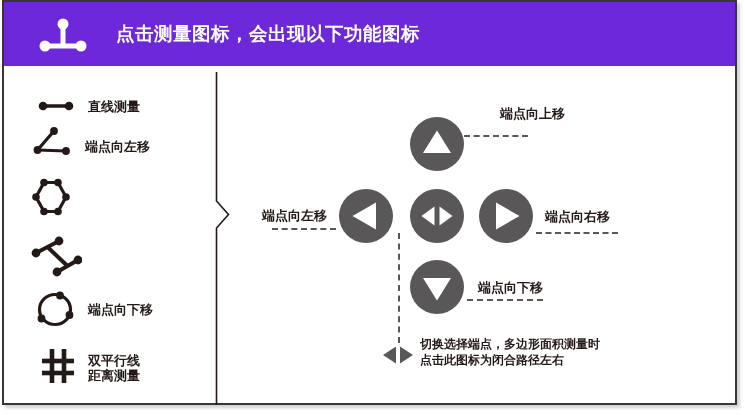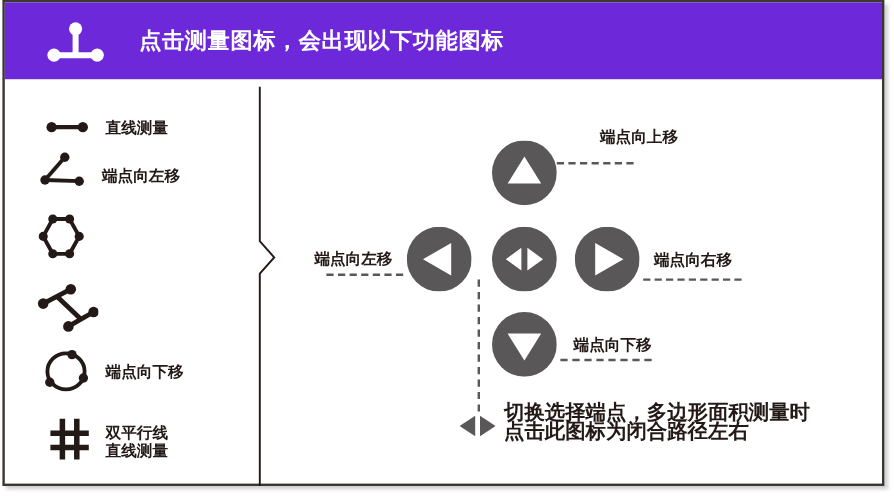--- a/index.html
+++ b/index.html
@@ -31,21 +31,21 @@
   .panel-label{
     position:absolute;color:#231916;font-weight:bold;font-size:13px;white-space:nowrap;
   }
   .sb-icon{position:absolute;}
   .divider{position:absolute;left:211px;top:72px;}
   .circle-btn{position:absolute;width:54px;height:54px;cursor:pointer;}
   .dash-h{position:absolute;border-top:2px dashed #595757;height:0;}
   .dash-v{position:absolute;border-left:2px dashed #595757;width:0;}
   .toggle-note{
     position:absolute;left:420px;top:336px;color:#231916;font-weight:bold;
-    font-size:17px;line-height:16px;white-space:pre-line;
+    font-size:12px;line-height:16px;white-space:pre-line;
   }
   .toggle-icon{position:absolute;left:383px;top:344px;width:30px;height:22px;cursor:pointer;}
 </style>
 </head>
 <body>
 
 <div id="canvas">
   <div class="frame"></div>
 
   <div class="header">
@@ -117,21 +117,21 @@
 
   <span class="sb-icon" style="left:41px;top:348px;">
     <svg width="34" height="36" viewBox="0 0 34 36">
       <line x1="11" y1="1" x2="11" y2="35" class="ink" stroke-width="4.6"></line>
       <line x1="23" y1="1" x2="23" y2="35" class="ink" stroke-width="4.6"></line>
       <line x1="1" y1="13" x2="33" y2="13" class="ink" stroke-width="4.6"></line>
       <line x1="1" y1="25" x2="33" y2="25" class="ink" stroke-width="4.6"></line>
     </svg>
   </span>
   <div class="label" style="left:88px;top:353px;">双平行线
-直线测量</div>
+距离测量</div>
 
   <span class="divider">
     <svg width="24" height="333" viewBox="0 0 24 333">
       <path d="M5.5,0 L5.5,129 L17.5,142.5 L5.5,156 L5.5,333" fill="none" stroke="#231916" stroke-width="1.6"></path>
     </svg>
   </span>
 
   <span class="circle-btn" style="left:410px;top:117px;">
     <svg width="54" height="54" viewBox="0 0 54 54">
       <circle cx="27" cy="27" r="27" fill="#595757"></circle>

